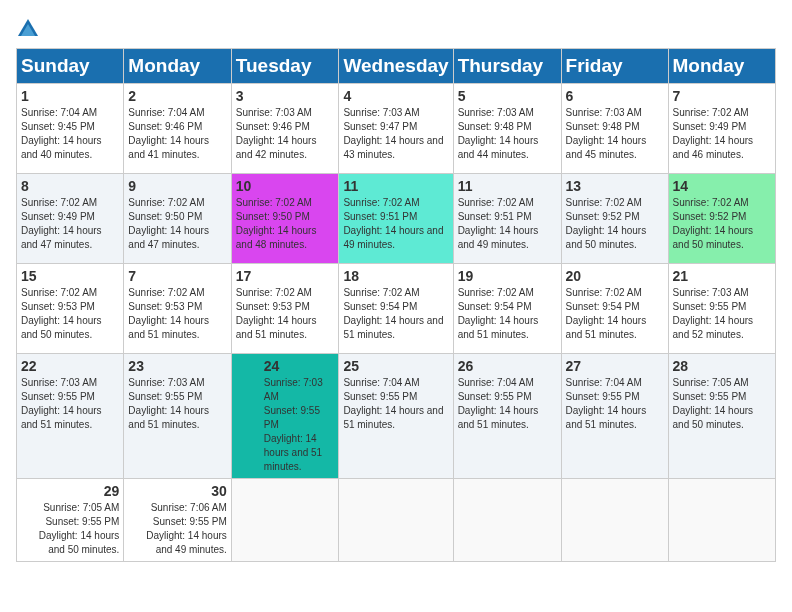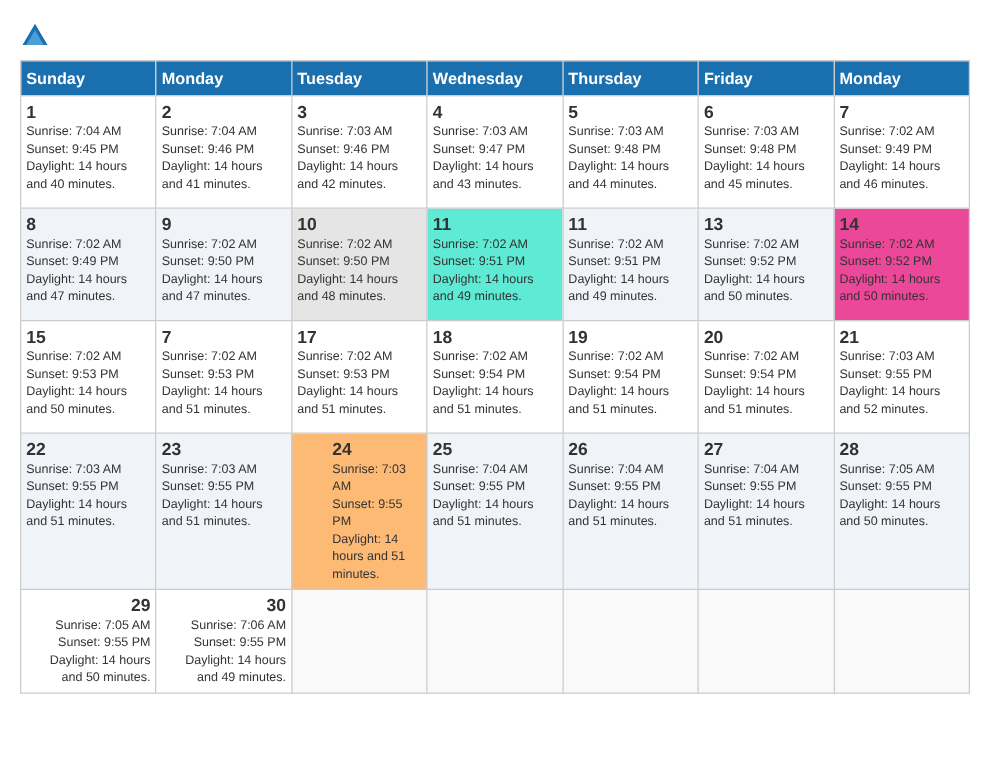--- a/index.html
+++ b/index.html
@@ -50,21 +50,21 @@
     .calendar-table {
       width: 100%;
       border-collapse: collapse;
       font-size: 11px;
     }
     .calendar-table th {
       background-color: #1a6faf;
       color: #fff;
       padding: 6px 4px;
       text-align: left;
-      font-size: 13px;
+      font-size: 19px;
       font-weight: bold;
       border: 1px solid #ccc;
     }
     .calendar-table td {
       border: 1px solid #ccc;
       vertical-align: top;
       padding: 4px;
       height: 90px;
       width: calc(100% / 7);
       background: #fff;
@@ -157,37 +157,37 @@
       </tr>
       <tr>
         <td style="background: rgb(240, 244, 248);">
           <span class="day-number">8</span>
           <div class="day-info">Sunrise: 7:02 AM<br>Sunset: 9:49 PM<br>Daylight: 14 hours and 47 minutes.</div>
         </td>
         <td style="background: rgb(240, 244, 248);">
           <span class="day-number">9</span>
           <div class="day-info">Sunrise: 7:02 AM<br>Sunset: 9:50 PM<br>Daylight: 14 hours and 47 minutes.</div>
         </td>
-        <td style="background: #e5e5e5;">
+        <td style="background: #d946ef;">
           <span class="day-number">10</span>
           <div class="day-info">Sunrise: 7:02 AM<br>Sunset: 9:50 PM<br>Daylight: 14 hours and 48 minutes.</div>
         </td>
         <td style="background: #5eead4;">
           <span class="day-number">11</span>
           <div class="day-info">Sunrise: 7:02 AM<br>Sunset: 9:51 PM<br>Daylight: 14 hours and 49 minutes.</div>
         </td>
         <td style="background: rgb(240, 244, 248);">
           <span class="day-number">11</span>
           <div class="day-info">Sunrise: 7:02 AM<br>Sunset: 9:51 PM<br>Daylight: 14 hours and 49 minutes.</div>
         </td>
         <td style="background: rgb(240, 244, 248);">
           <span class="day-number">13</span>
           <div class="day-info">Sunrise: 7:02 AM<br>Sunset: 9:52 PM<br>Daylight: 14 hours and 50 minutes.</div>
         </td>
-        <td style="background: #ec4899;">
+        <td style="background: #86efac;">
           <span class="day-number">14</span>
           <div class="day-info">Sunrise: 7:02 AM<br>Sunset: 9:52 PM<br>Daylight: 14 hours and 50 minutes.</div>
         </td>
       </tr>
       <tr>
         <td>
           <span class="day-number">15</span>
           <div class="day-info">Sunrise: 7:02 AM<br>Sunset: 9:53 PM<br>Daylight: 14 hours and 50 minutes.</div>
         </td>
         <td>
@@ -217,21 +217,21 @@
       </tr>
       <tr>
         <td style="background: rgb(240, 244, 248); margin-left: 28px;">
           <span class="day-number">22</span>
           <div class="day-info">Sunrise: 7:03 AM<br>Sunset: 9:55 PM<br>Daylight: 14 hours and 51 minutes.</div>
         </td>
         <td style="background: rgb(240, 244, 248);">
           <span class="day-number">23</span>
           <div class="day-info">Sunrise: 7:03 AM<br>Sunset: 9:55 PM<br>Daylight: 14 hours and 51 minutes.</div>
         </td>
-        <td style="background: #fdba74; padding-left: 32px;">
+        <td style="background: #14b8a6; padding-left: 32px;">
           <span class="day-number">24</span>
           <div class="day-info">Sunrise: 7:03 AM<br>Sunset: 9:55 PM<br>Daylight: 14 hours and 51 minutes.</div>
         </td>
         <td style="background: rgb(240, 244, 248);">
           <span class="day-number">25</span>
           <div class="day-info">Sunrise: 7:04 AM<br>Sunset: 9:55 PM<br>Daylight: 14 hours and 51 minutes.</div>
         </td>
         <td style="background: rgb(240, 244, 248);">
           <span class="day-number">26</span>
           <div class="day-info">Sunrise: 7:04 AM<br>Sunset: 9:55 PM<br>Daylight: 14 hours and 51 minutes.</div>

